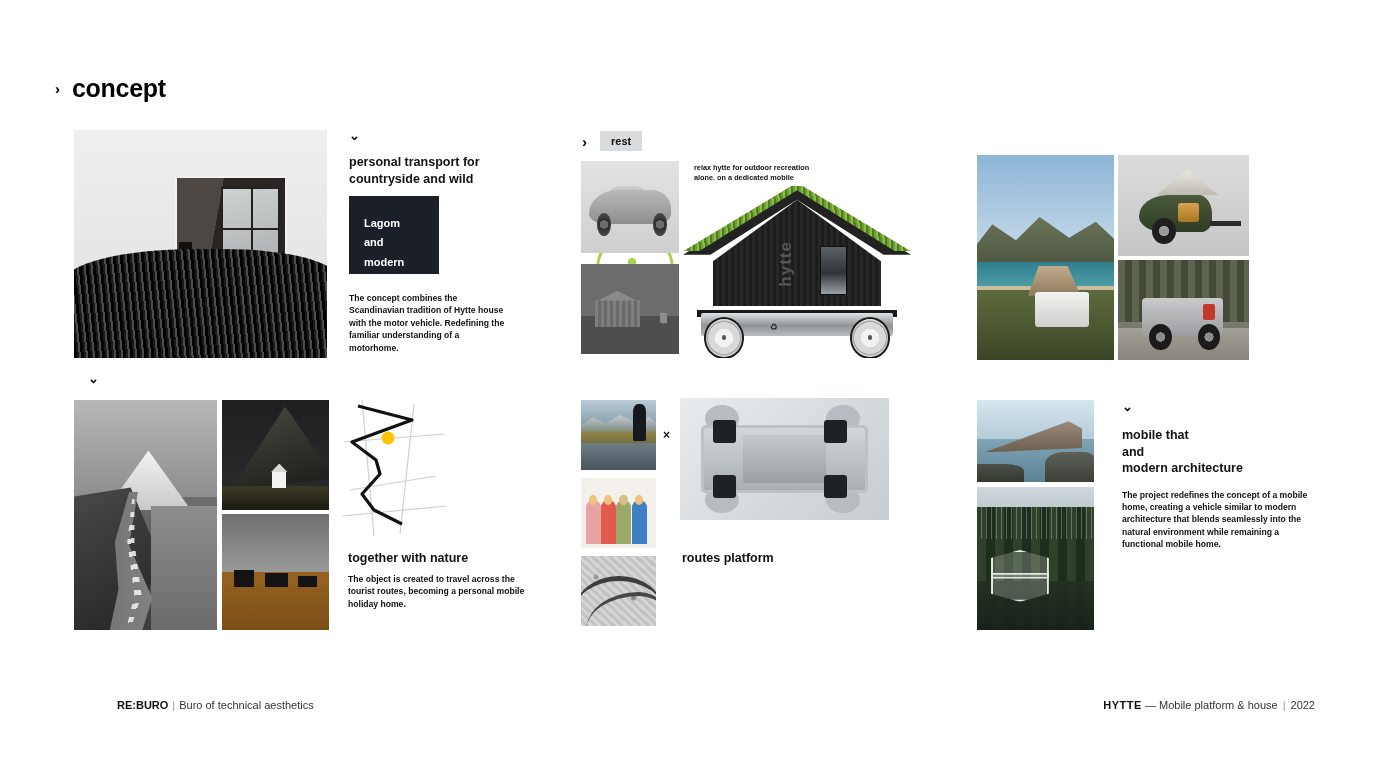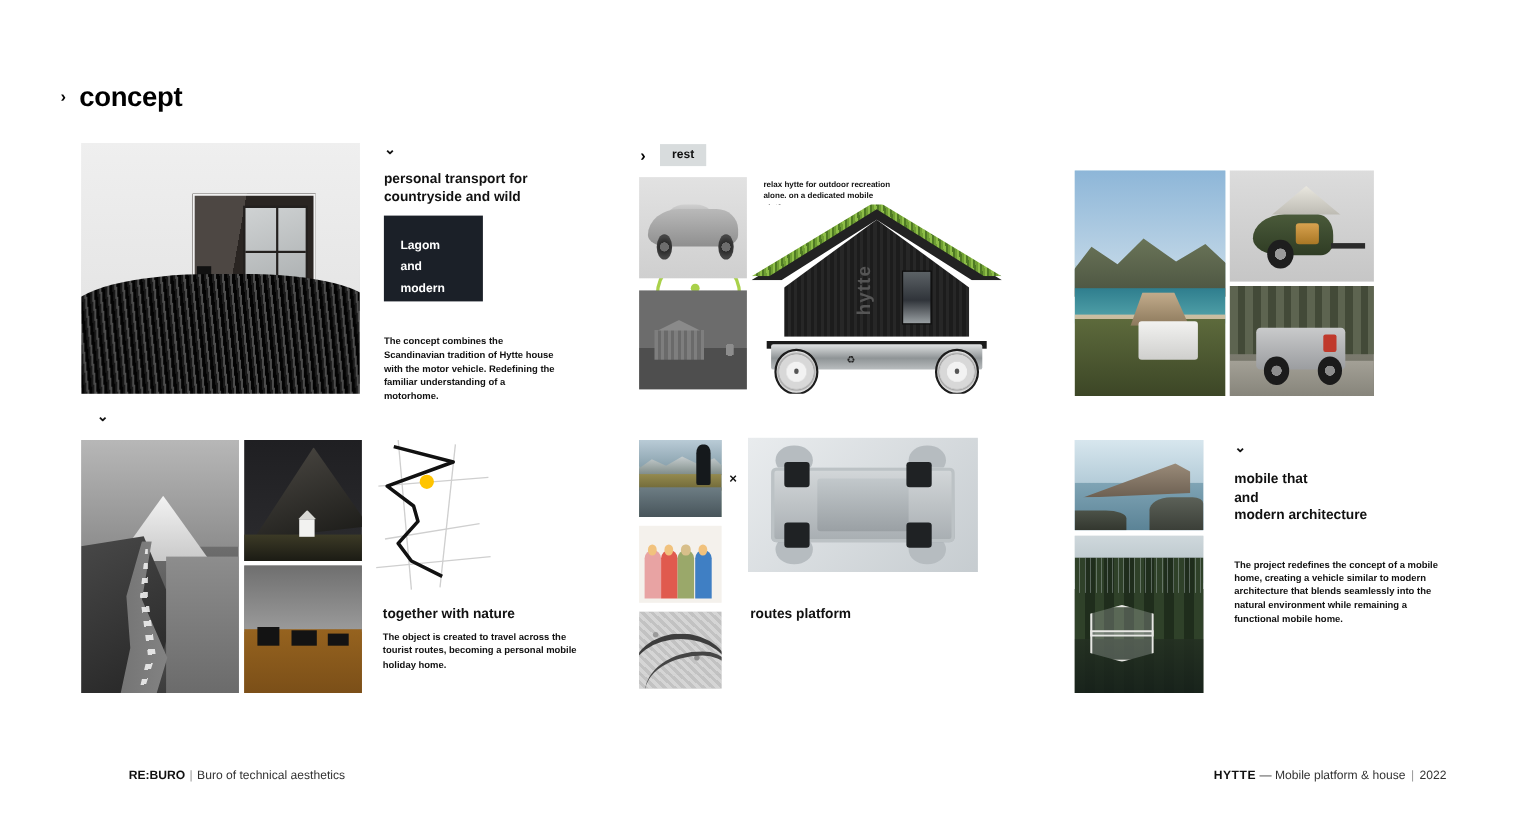--- a/index.html
+++ b/index.html
@@ -335,21 +335,21 @@
 
   <div style="position:absolute; left:349px; top:196px; width:90px; height:78px; background:#1b2028;
               padding:18px 0 0 15px; box-sizing:border-box;">
     <div style="color:#fff; font-size:11px; font-weight:bold; line-height:1.75;">
       <div>Lagom</div>
       <div>and</div>
       <div>modern</div>
     </div>
   </div>
 
-  <div class="body-txt" style="position:absolute; left:349px; top:304px; width:162px;">The concept combines the Scandinavian tradition of Hytte house with the motor vehicle. Redefining the familiar understanding of a motorhome.</div>
+  <div class="body-txt" style="position:absolute; left:349px; top:292px; width:162px;">The concept combines the Scandinavian tradition of Hytte house with the motor vehicle. Redefining the familiar understanding of a motorhome.</div>
 
   <div style="position:absolute; left:582px; top:131px; display:flex; align-items:center; gap:13px;">
     <span class="chev-right">›</span>
     <span class="badge">rest</span>
   </div>
 
   <div class="green-ring" style="left:596px; top:230px; width:72px; height:72px;"></div>
   <div class="green-dot" style="left:628px; top:258px;"></div>
 
   <div class="img car-shot" style="left:581px; top:161px; width:98px; height:92px;">
@@ -505,21 +505,21 @@
       </div>
   </div>
 
   <div style="position:absolute; left:1122px; top:400px; width:195px;">
     <div class="chev-down">⌄</div>
     <div class="kicker" style="margin-top:14px;">
       <div>mobile that</div>
       <div>and</div>
       <div>modern architecture</div>
     </div>
-    <div class="body-txt" style="margin-top:30px; width:188px;">The project redefines the concept of a mobile home, creating a vehicle similar to modern architecture that blends seamlessly into the natural environment while remaining a functional mobile home.</div>
+    <div class="body-txt" style="margin-top:12px; width:188px;">The project redefines the concept of a mobile home, creating a vehicle similar to modern architecture that blends seamlessly into the natural environment while remaining a functional mobile home.</div>
   </div>
 
   <div class="footer-left">
     <b>RE:BURO</b><span class="sep">|</span><span class="sub">Buro of technical aesthetics</span>
   </div>
   <div class="footer-right">
     <b>HYTTE</b>
     <span class="sub">—</span>
     <span class="sub">Mobile platform &amp; house</span><span class="sep">|</span><span class="sub">2022</span>
   </div>

